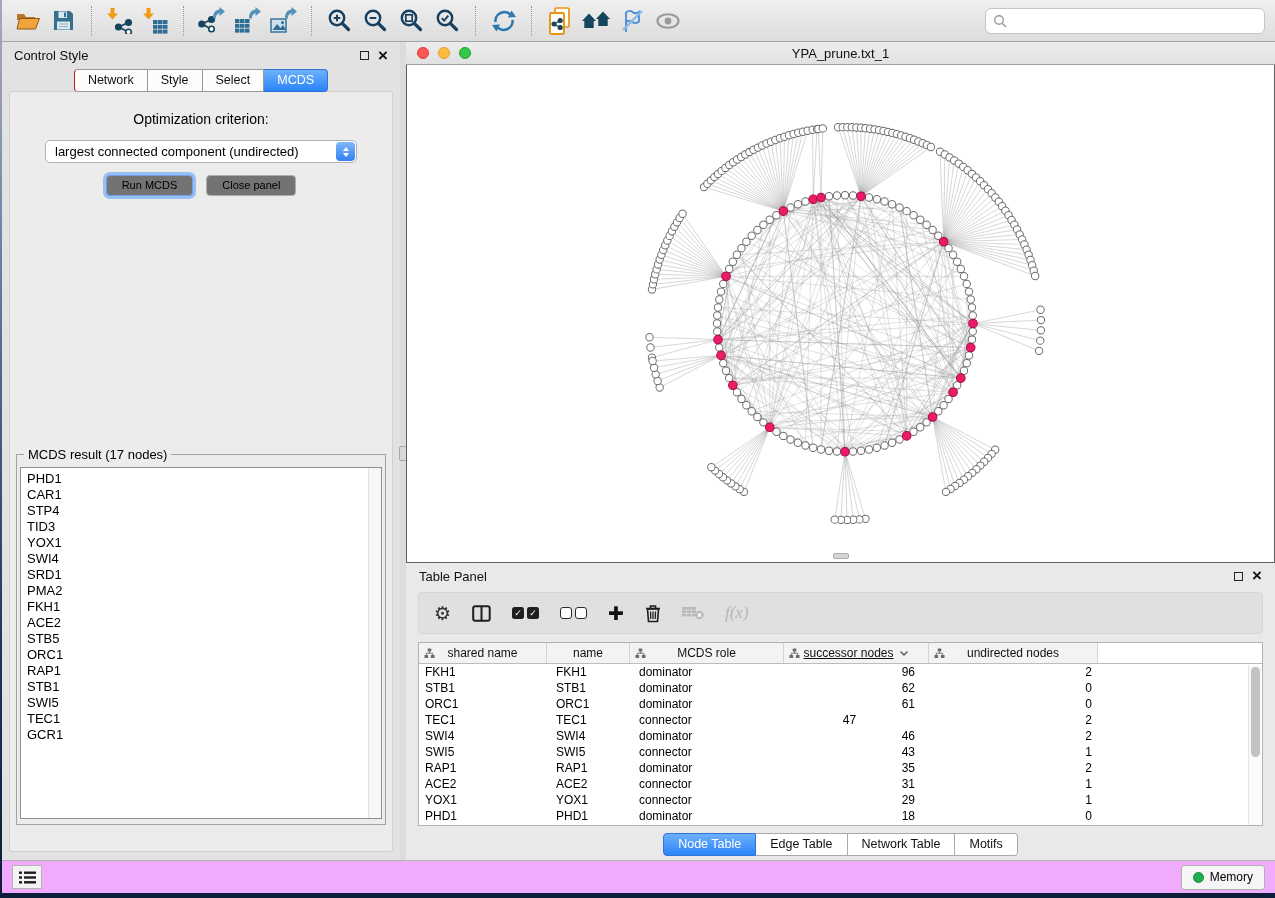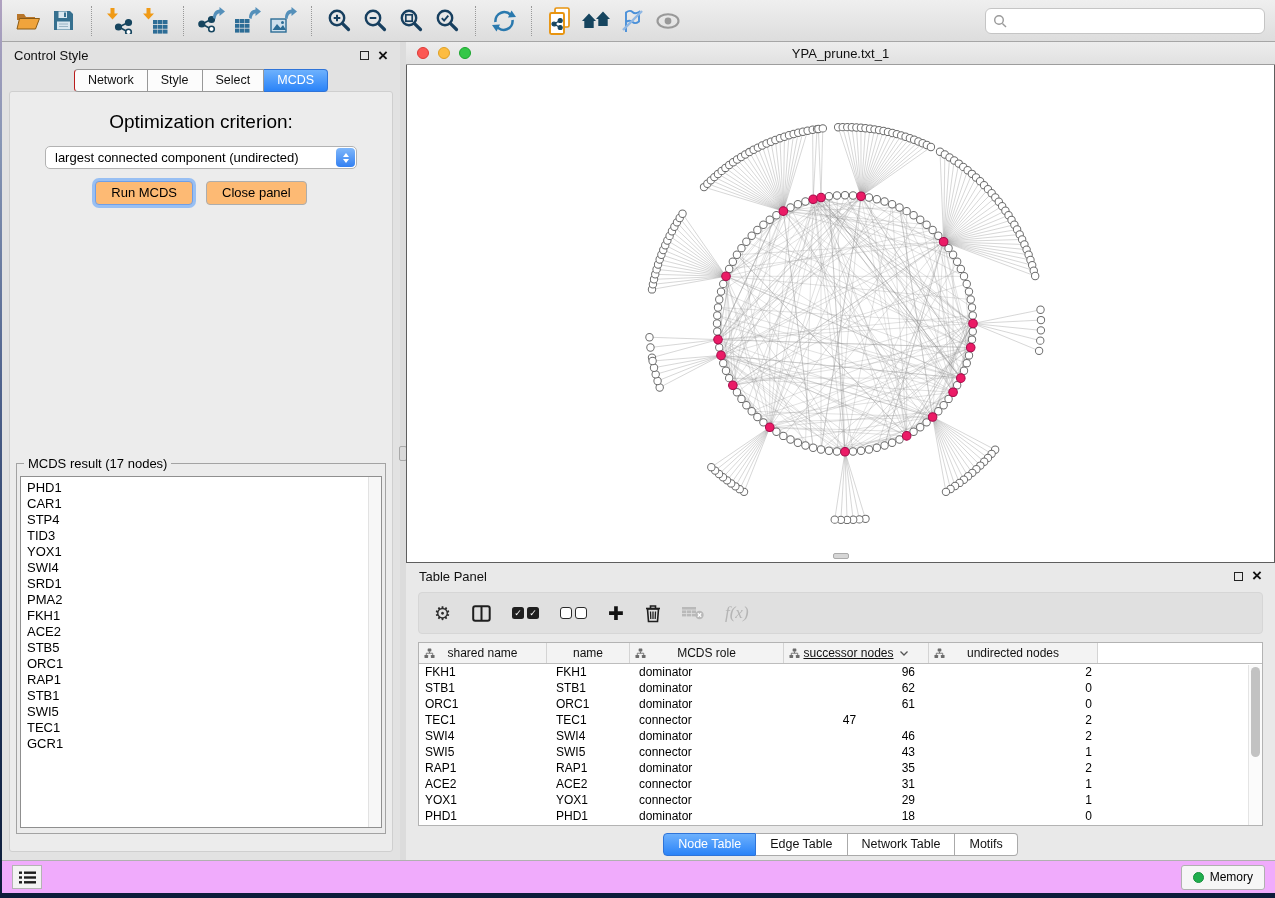--- a/index.html
+++ b/index.html
@@ -28,32 +28,32 @@
   .float-btn { width: 9px; height: 9px; border: 1.5px solid #222; background: transparent; }
   .close-btn { font-size: 17px; font-weight: bold; color: #111; line-height: 10px; }
   .cp-tabs { display: flex; justify-content: center; position: relative; z-index: 2; margin-bottom: -1px; }
   .cp-tab { font-size: 12.5px; padding: 3px 13px 4px; background: #fcfcfc; border: 1px solid #989898;
     border-left: none; color: #111; }
   .cp-tab:first-child { border-left: 1px solid #b91c1c; border-radius: 4px 0 0 4px; }
   .cp-tab:last-child { border-radius: 0 4px 4px 0; }
   .cp-tab.active { background: linear-gradient(#6db1fd,#2a83f8); color: #fff; border-color: #2f74d8; }
   .cp-inner { flex: 1; margin: 0 7px 8px; background: #ececec; border: 1px solid #cfcfcf; border-radius: 3px;
     display: flex; flex-direction: column; align-items: center; padding-top: 19px; min-height: 0; }
-  .opt-label { font-size: 19px; color: #000; }
+  .opt-label { font-size: 14px; color: #000; }
   .select { margin-top: 13px; width: 312px; height: 23px; background: #fff; border: 1px solid #b2b2b2;
     border-radius: 5px; display: flex; align-items: center; font-size: 13px; padding-left: 9px; position: relative; }
   .select-cap { position: absolute; right: 1px; top: 1px; bottom: 1px; width: 19px; border-radius: 4px;
     background: linear-gradient(#7fb7fa,#3380f2); display: flex; flex-direction: column; align-items: center;
     justify-content: center; gap: 2px; }
   .chev-up { width: 0; height: 0; border-left: 3.5px solid transparent; border-right: 3.5px solid transparent;
     border-bottom: 4.5px solid #fff; }
   .chev-dn { width: 0; height: 0; border-left: 3.5px solid transparent; border-right: 3.5px solid transparent;
     border-top: 4.5px solid #fff; }
   .btn-row { margin-top: 12px; display: flex; gap: 13px; }
-  .btn { font-size: 13px; padding: 3px 15px 4px; background: #fdba74; border: 1px solid #adadad; border-radius: 4px; color: #000; }
+  .btn { font-size: 11px; padding: 3px 15px 4px; background: #737373; border: 1px solid #adadad; border-radius: 4px; color: #000; }
   .btn.focus { box-shadow: 0 0 0 3px rgba(108,168,248,.65); border-color: #6f9fe8; }
   .group { margin-top: 258px; width: 370px; height: 371px; border: 1px solid #a3a3a3; position: relative; background: #ececec; }
   .group-title { position: absolute; top: -8px; left: 7px; background: #ececec; padding: 0 4px; font-size: 13px; color: #000; }
   .mcds-list { position: absolute; left: 3px; right: 3px; top: 12px; bottom: 5px; background: #fff;
     border: 1px solid #8f8f8f; font-size: 13px; line-height: 16px; padding: 3px 0 0 6px; overflow: hidden; }
   .mcds-scroll { position: absolute; top: 13px; bottom: 6px; right: 4px; width: 13px; background: #f7f7f7;
     border-left: 1px solid #e2e2e2; }
 
   
   .v-split { width: 6px; flex: 0 0 6px; background: #dcdcdc; position: relative; }

